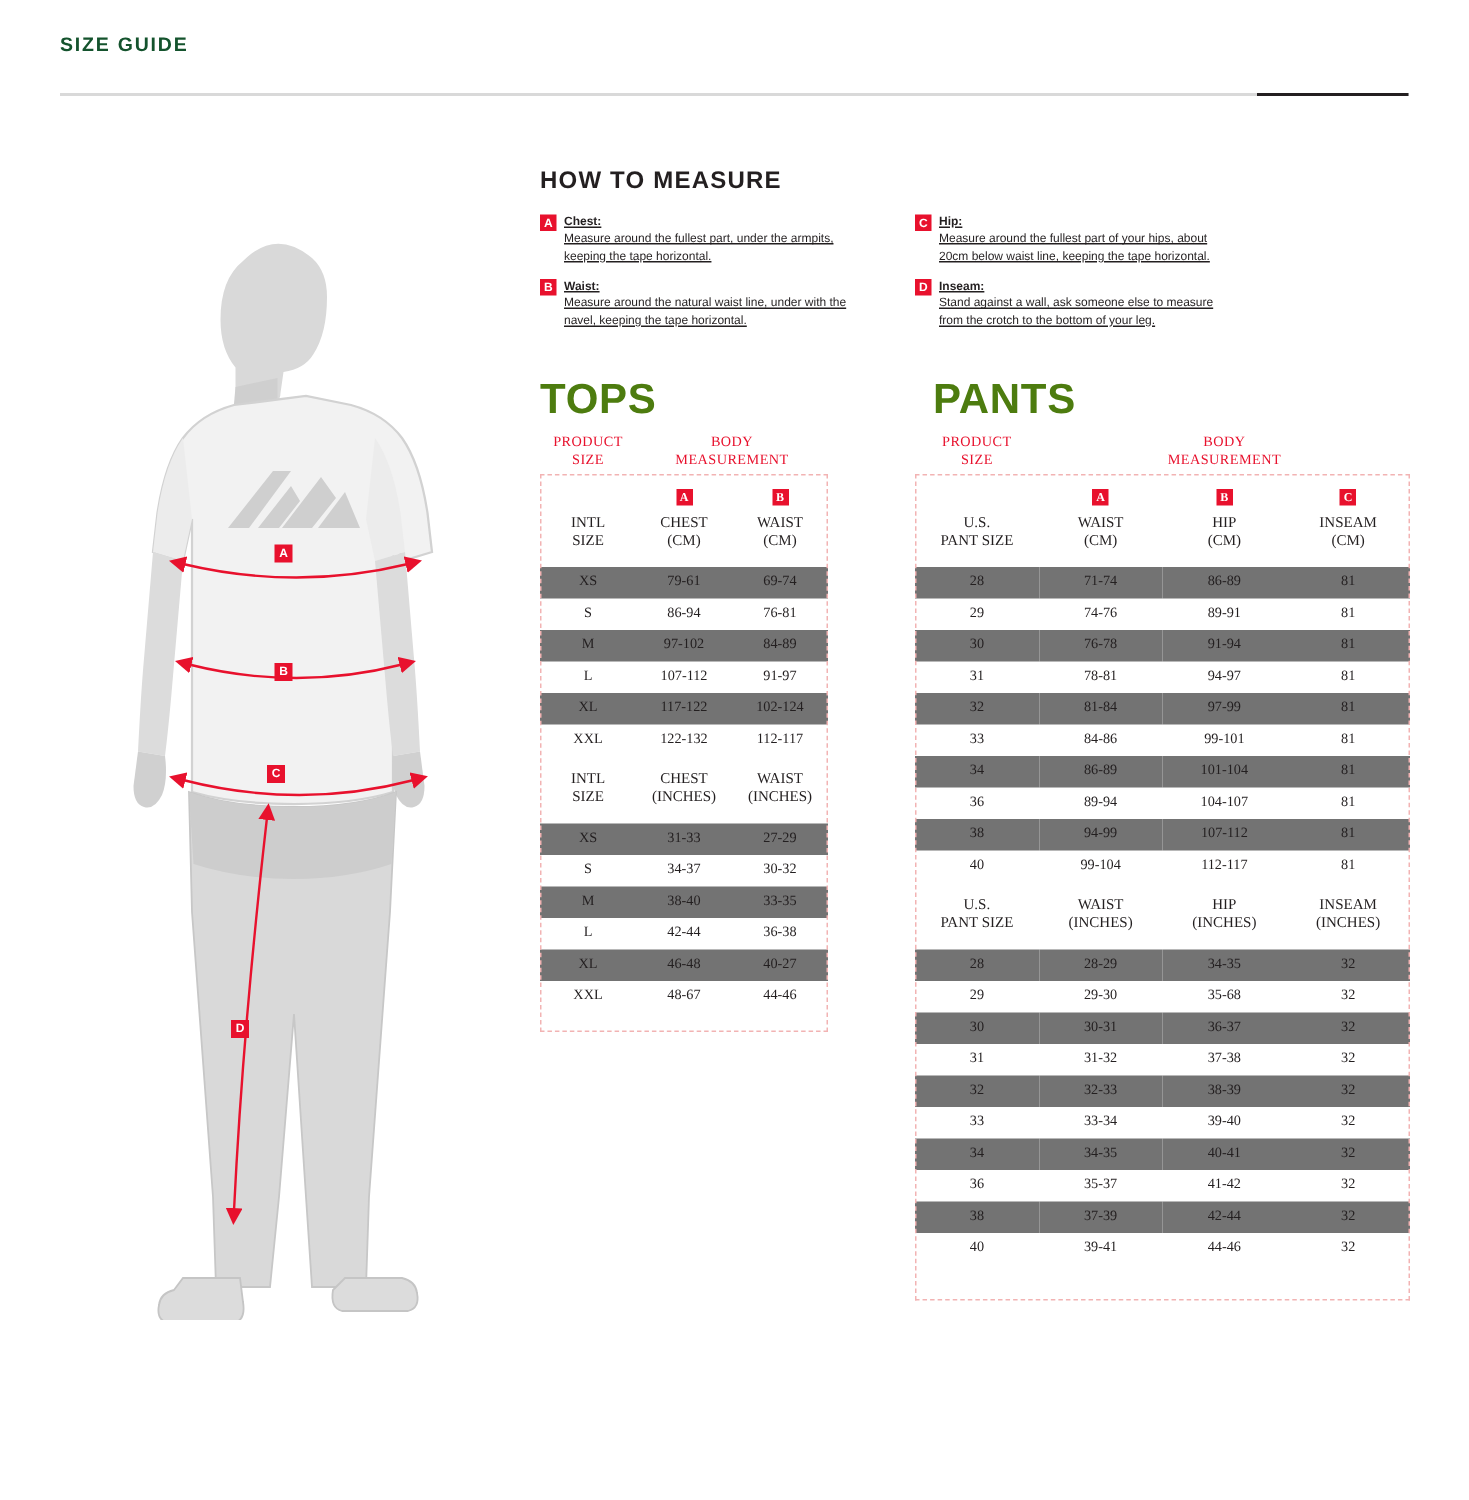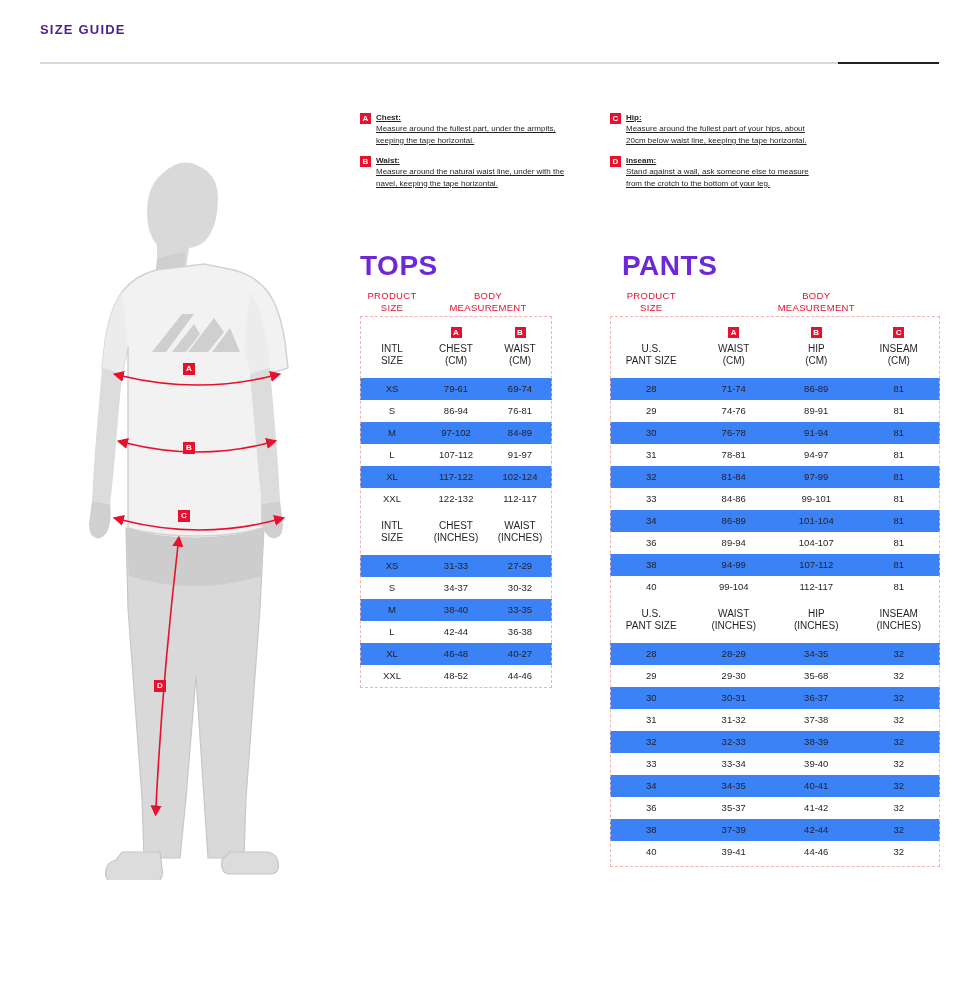--- a/index.html
+++ b/index.html
@@ -33,21 +33,21 @@
     padding-bottom: 6px;
   }
   .header-right {
     text-align: right;
     padding-bottom: 6px;
   }
   .header-sub {
     font-size: 13px;
     font-weight: bold;
     letter-spacing: 1.2px;
-    color: #4c1d95;
+    color: #14532d;
   }
   .header-rule {
     position: absolute;
     left: 40px; right: 40px; top: 62px;
     height: 2px;
     background: #d9d9d9;
   }
   .header-rule-dark {
     position: absolute;
     right: 40px; top: 62px;
@@ -87,27 +87,27 @@
     margin-top: 1px;
   }
   .howto-text { font-size: 8px; line-height: 1.42; color: #231f20; text-decoration: underline; }
   .howto-text b { font-size: 8px; }
 
   
   .sec-title {
     font-size: 28px;
     font-weight: bold;
     letter-spacing: 0.5px;
-    color: #6d28d9;
+    color: #4d7c0f;
   }
   #tops-title { position: absolute; left: 360px; top: 250px; }
   #pants-title { position: absolute; left: 610px; top: 250px; margin-left: 12px; }
 
   
-  .table-wrap { position: absolute; }
+  .table-wrap { position: absolute; font-family: Liberation Serif, serif; }
   #tops-wrap  { left: 360px; top: 288px; width: 192px; }
   #pants-wrap { left: 610px; top: 288px; width: 330px; }
 
   table.sz {
     border-collapse: collapse;
     width: 100%;
     table-layout: fixed;
   }
   table.sz td, table.sz th {
     text-align: center;
@@ -139,21 +139,21 @@
     font-weight: bold;
     line-height: 1.25;
     padding: 3px 0 10px 0;
     color: #231f20;
   }
   .data-cell {
     font-size: 9.5px;
     padding: 5.5px 0;
     color: #231f20;
   }
-  .row-alt td { background: #3b82f6; }
+  .row-alt td { background: #737373; }
   .sub-hdr td {
     font-size: 10px;
     font-weight: bold;
     line-height: 1.25;
     padding: 10px 0 10px 0;
     color: #231f20;
     background: #ffffff;
   }
 
   
@@ -188,20 +188,21 @@
   <div class="header-row">
     <div class="header-right">
       <div class="header-sub">SIZE GUIDE</div>
     </div>
   </div>
 </div>
 <div class="header-rule"></div>
 <div class="header-rule-dark"></div>
 
 <div class="howto">
+  <div class="howto-title">HOW TO MEASURE</div>
   <div class="howto-cols">
     <div class="howto-col">
       <div class="howto-item">
         <span class="badge">A</span>
         <span class="howto-text">
           <b>Chest:</b><br>
           <span>Measure around the fullest part, under the armpits, keeping the tape horizontal.</span>
         </span>
       </div>
       <div class="howto-item">
@@ -333,21 +334,21 @@
       <td class="data-cell">42-44</td>
       <td class="data-cell">36-38</td>
     </tr>
     <tr class="row-alt">
       <td class="data-cell">XL</td>
       <td class="data-cell">46-48</td>
       <td class="data-cell">40-27</td>
     </tr>
     <tr>
       <td class="data-cell">XXL</td>
-      <td class="data-cell">48-52</td>
+      <td class="data-cell">48-67</td>
       <td class="data-cell">44-46</td>
     </tr>
   </tbody>
     </table>
 </div>
 <div class="dash-outline" style="left:360px; top:316px; width:192px; height:372px;"></div>
 
 <div id="pants-wrap" class="table-wrap">
   <table class="sz">
     <tbody>

